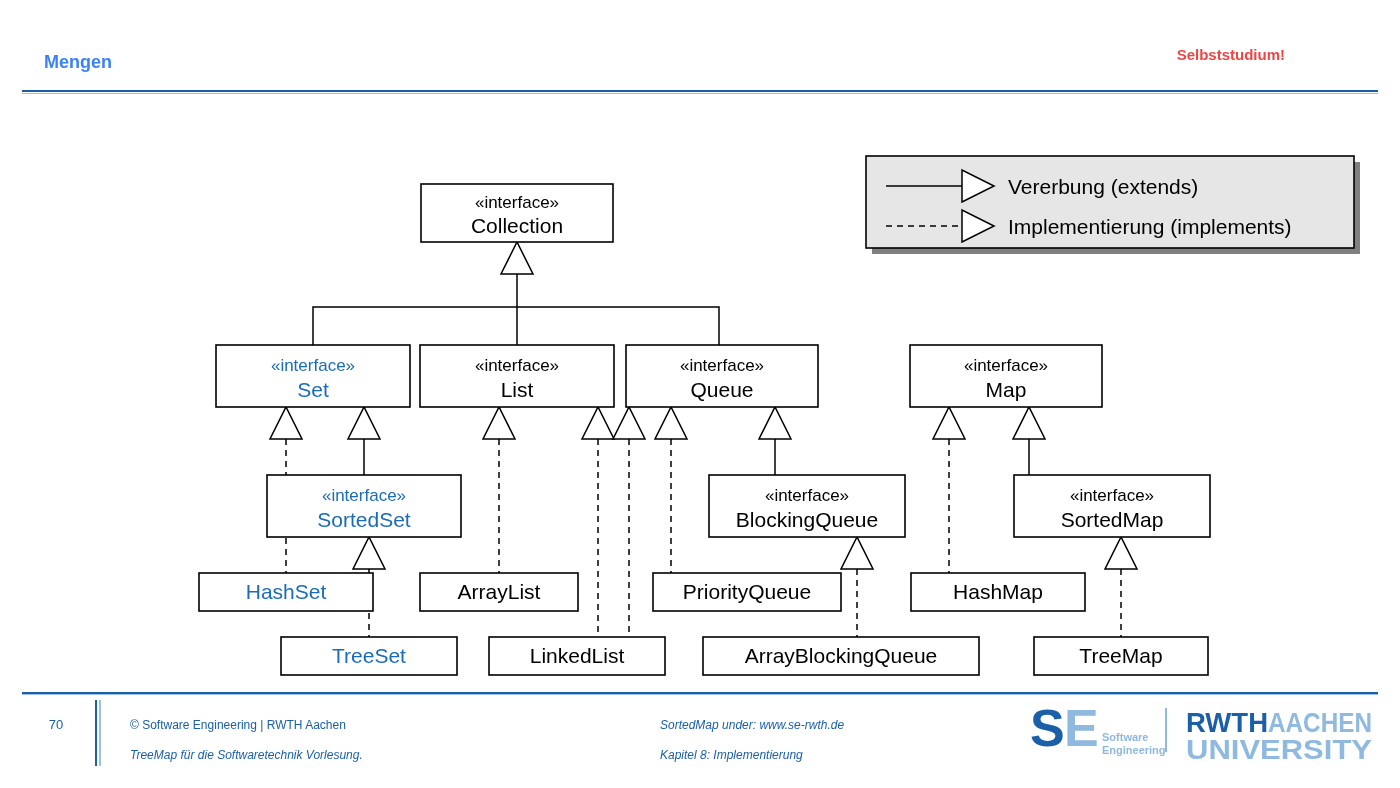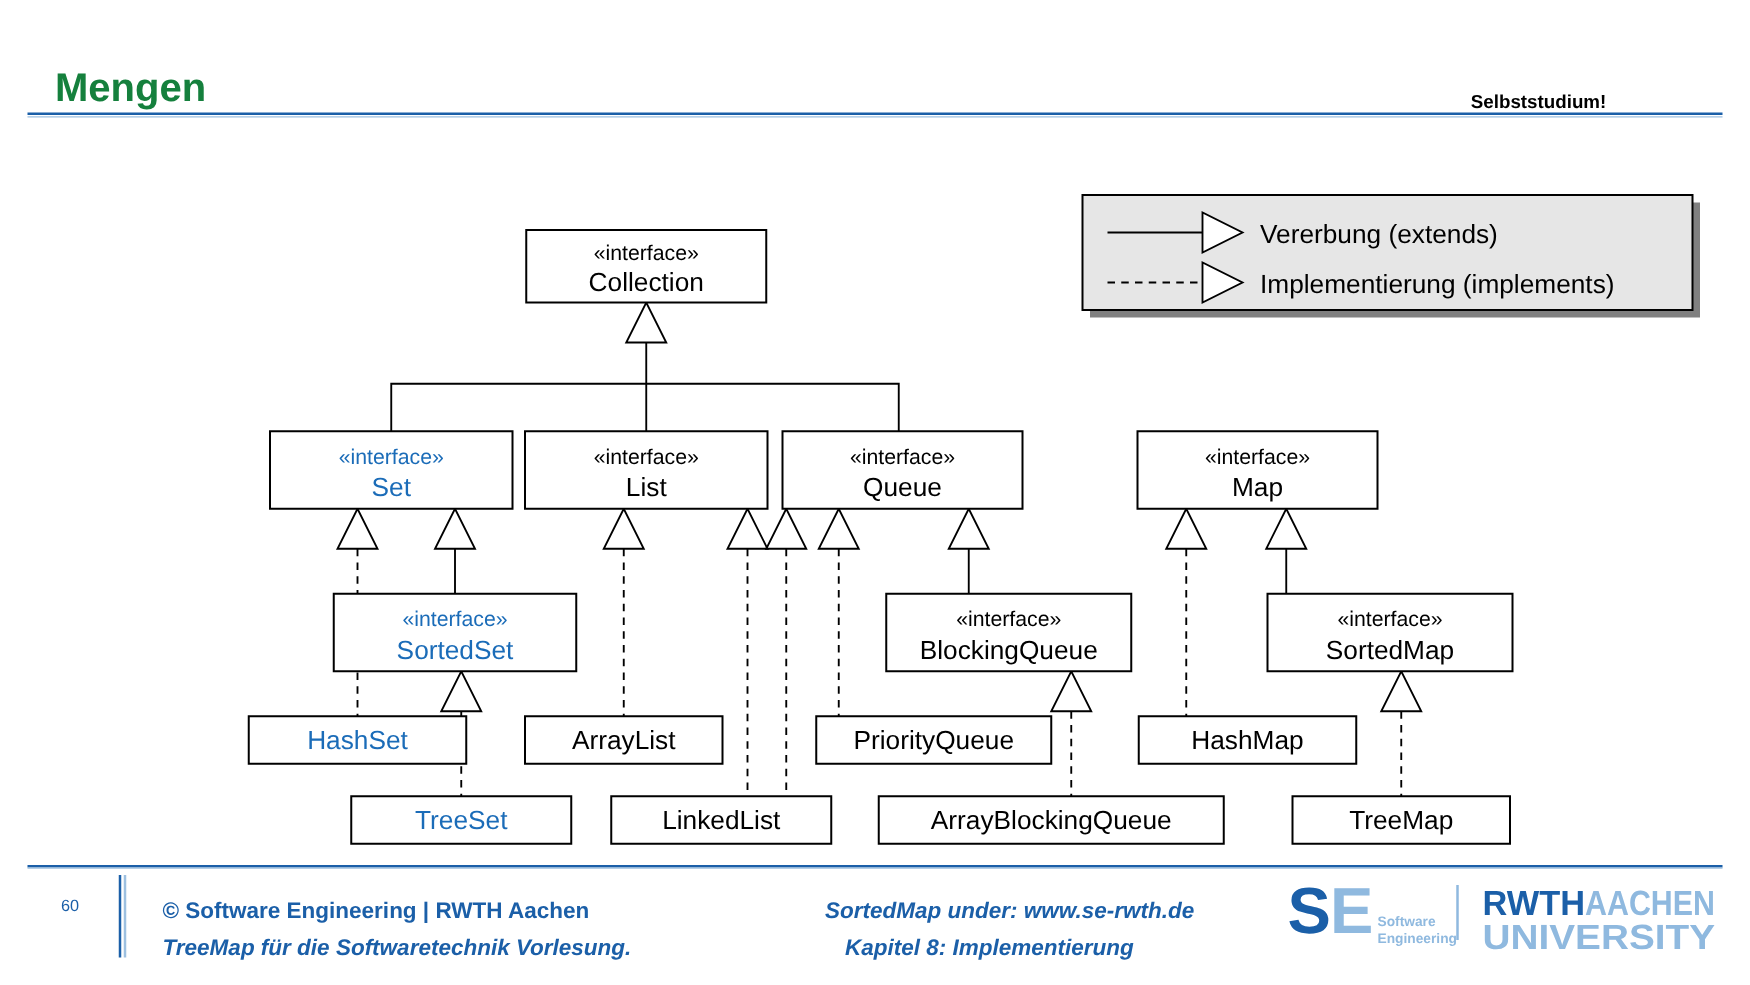--- a/index.html
+++ b/index.html
@@ -4,28 +4,27 @@
 <style>
   html,body{margin:0;padding:0;}
   body{
     width:1400px;height:788px;background:#ffffff;
     font-family:"Liberation Sans", sans-serif;
     overflow:hidden;position:relative;
   }
   
   #slide-title{
     position:absolute;left:44px;top:52px;
-    font-size:32px;font-weight:bold;color:#15803d;
+    font-size:18px;font-weight:bold;color:#3b82f6;
     letter-spacing:0px;
   }
   #self-study-note{
     position:absolute;right:115px;top:46px;
-    font-size:15px;font-weight:bold;color:#000000;
+    font-size:15px;font-weight:bold;color:#ef4444;
     white-space:nowrap;
-    margin-top:27px;
   }
   #title-rule{
     position:absolute;left:22px;top:90px;width:1356px;height:5px;
   }
   #title-rule .r1{position:absolute;left:0;top:0;width:100%;height:2px;background:#1B5FA8;}
   #title-rule .r2{position:absolute;left:0;top:3px;width:100%;height:1px;background:#9DC0E0;}
 
   
   #diagram{position:absolute;left:0;top:100px;width:1164px;height:600px;}
   #diagram svg{display:block;}
@@ -54,25 +53,25 @@
 
   #page-num{
     position:absolute;left:36px;top:717px;width:40px;text-align:center;
     font-size:13px;color:#1B5FA8;
   }
   #footer-divider{position:absolute;left:95px;top:700px;width:6px;height:66px;}
   #footer-divider i{position:absolute;top:0;width:2px;height:100%;background:#1B5FA8;}
   #footer-divider i.a{left:0;}
   #footer-divider i.b{left:4px;background:#9DC0E0;}
 
-  .foot-txt{position:absolute;font-size:18px;color:#1B5FA8;white-space:nowrap;font-weight:bold;}
+  .foot-txt{position:absolute;font-size:12px;color:#1B5FA8;white-space:nowrap;}
   #foot-copy{left:130px;top:718px;}
   #foot-slides{left:130px;top:748px;font-style:italic;}
   #foot-avail{left:660px;top:718px;font-style:italic;}
-  #foot-chapter{left:660px;top:748px;font-style:italic;margin-left:16px;}
+  #foot-chapter{left:660px;top:748px;font-style:italic;}
 
   #logos{position:absolute;left:1030px;top:702px;width:350px;height:72px;}
   #logos svg{display:block;}
 </style>
 </head>
 <body>
 
 <div id="slide-title">Mengen</div>
 <div id="self-study-note">Selbststudium!</div>
 <div id="title-rule">
@@ -259,21 +258,21 @@
     </g>
 
   </svg>
 </div>
 
 <div id="footer-rule">
   <i class="r1"></i>
     <i class="r2"></i>
 </div>
 
-<div id="page-num">60</div>
+<div id="page-num">70</div>
 <div id="footer-divider">
     <i class="a"></i>
     <i class="b"></i>
   </div>
 
 <div class="foot-txt" id="foot-copy">©  Software Engineering  |  RWTH Aachen</div>
 <div class="foot-txt" id="foot-slides">TreeMap für die Softwaretechnik Vorlesung.</div>
 <div class="foot-txt" id="foot-avail">SortedMap under:  www.se-rwth.de</div>
 <div class="foot-txt" id="foot-chapter">Kapitel 8: Implementierung</div>
 

